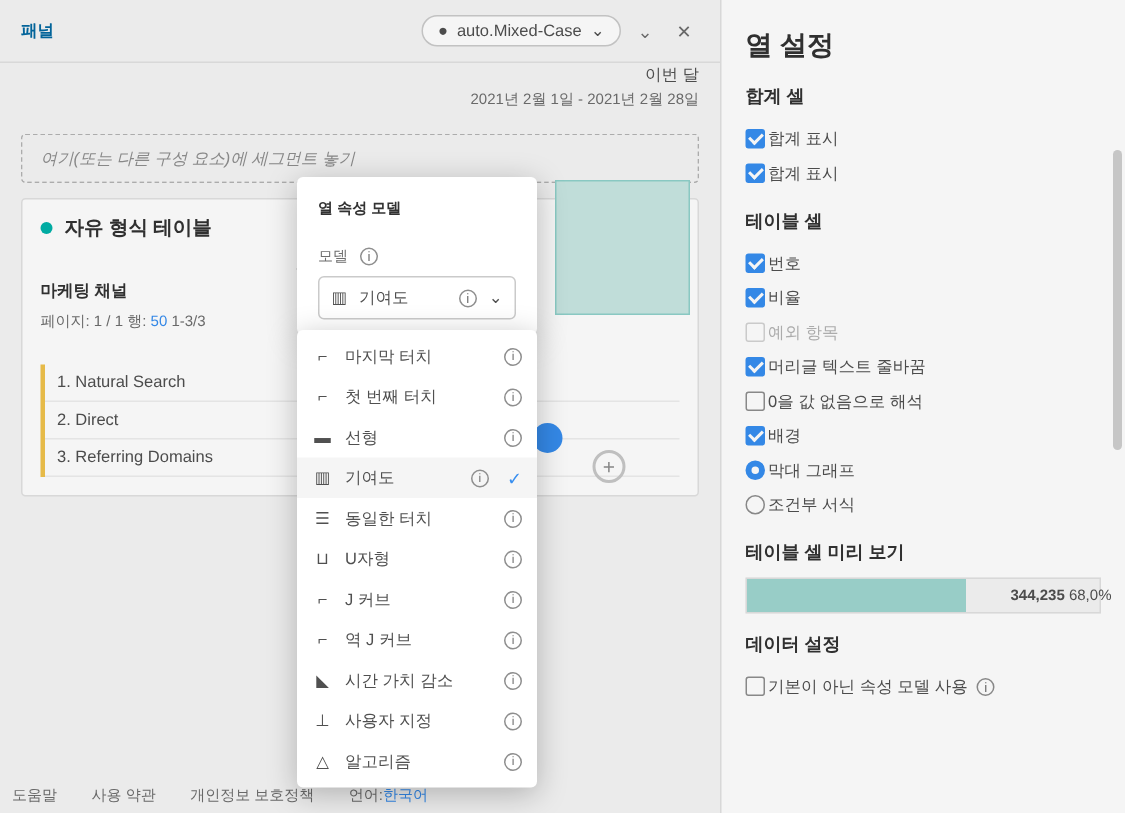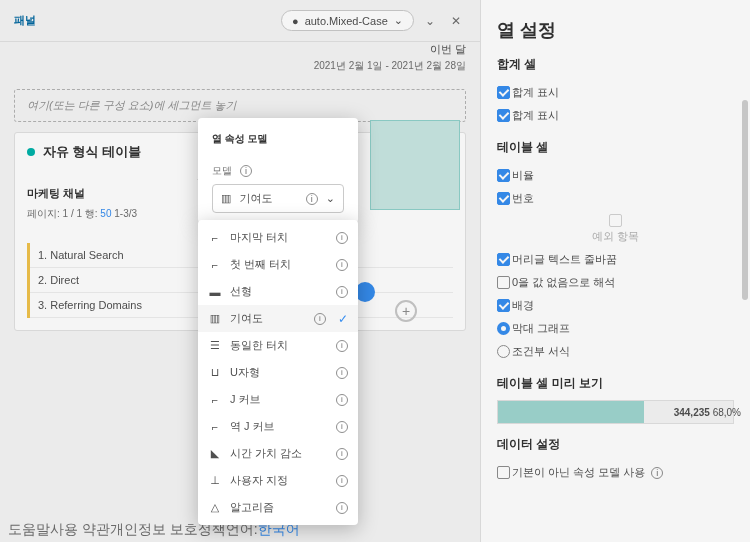--- a/index.html
+++ b/index.html
@@ -43,21 +43,21 @@
 
 
 .right-panel { position: absolute; right: 0; top: 0; width: 270px; bottom: 0; background: #fff; border-left: 1px solid #e1e1e1; overflow-y: auto; padding: 18px 16px 16px; }
 .rp-title { font-size: 18px; font-weight: 700; color: #323232; margin-bottom: 14px; }
 .rp-section { font-size: 12px; font-weight: 700; color: #323232; margin: 12px 0 8px; }
 .cb-row { display: flex; align-items: center; gap: 2px; font-size: 11px; padding: 4px 0; }
 .cb { width: 13px; height: 13px; border: 1px solid #8e8e8e; border-radius: 2px; display: inline-flex; align-items: center; justify-content: center; background: #fff; }
 .cb.checked { background: #378ef0; border-color: #378ef0; }
 .cb.checked::after { content: ""; width: 4px; height: 7px; border: solid #fff; border-width: 0 2px 2px 0; transform: rotate(45deg); margin-top: -2px; }
 .cb.disabled { border-color: #d3d3d3; }
-.cb-row.disabled { color: #b3b3b3; flex-direction: column; }
+.cb-row.disabled { color: #b3b3b3; }
 .radio { width: 13px; height: 13px; border: 1px solid #8e8e8e; border-radius: 50%; display: inline-flex; align-items: center; justify-content: center; }
 .radio.checked { border: 4px solid #378ef0; }
 .info-icn { width: 12px; height: 12px; border: 1px solid #8e8e8e; border-radius: 50%; font-size: 9px; display: inline-flex; align-items: center; justify-content: center; color: #6e6e6e; margin-left: 4px; }
 
 .preview-bar { margin-top: 6px; height: 24px; background: #f5f5f5; border: 1px solid #e1e1e1; display: flex; align-items: center; gap: 24px; }
 .preview-fill { height: 100%; background: #9fd6d0; flex: 0 0 62%; }
 .preview-txt { margin-left: auto; padding: 0 6px; font-size: 10px; white-space: nowrap; }
 
 
 .modal { position: absolute; left: 198px; top: 118px; width: 160px; background: #fff; border-radius: 4px; box-shadow: 0 4px 20px rgba(0,0,0,0.25); z-index: 20; padding: 14px 14px 10px; }
@@ -67,21 +67,21 @@
 
 .dropdown-list { position: absolute; left: 198px; top: 220px; width: 160px; background: #fff; border-radius: 4px; box-shadow: 0 4px 20px rgba(0,0,0,0.25); z-index: 21; padding: 4px 0; }
 .dd-item { display: flex; align-items: center; padding: 6px 10px; font-size: 11px; cursor: pointer; gap: 8px; }
 .dd-item.selected { background: #f5f5f5; }
 .dd-icon { width: 14px; display: flex; justify-content: center; font-size: 11px; color: #505050; }
 .dd-label { flex: 1; }
 .dd-info { width: 12px; height: 12px; border: 1px solid #8e8e8e; border-radius: 50%; font-size: 8px; display: flex; align-items: center; justify-content: center; color: #6e6e6e; }
 .dd-check { color: #378ef0; font-size: 12px; margin-left: 4px; }
 
 
-.footer { position: absolute; left: 0; right: 270px; bottom: 0; height: 24px; display: flex; align-items: center; gap: 0; padding: 0 8px; font-size: 14px; color: #6e6e6e; text-align: right; }
+.footer { position: absolute; left: 0; right: 270px; bottom: 0; height: 24px; display: flex; align-items: center; gap: 23px; padding: 0 8px; font-size: 10px; color: #6e6e6e; text-align: right; }
 .footer a { color: #378ef0; text-decoration: none; }
 
 .scrollbar { position: absolute; right: 2px; top: 100px; width: 6px; height: 200px; background: #cfcfcf; border-radius: 3px; }
 </style>
 </head>
 <body>
 
 <div class="main-area">
   <div class="panel-header">
     <div class="panel-title">패널</div>
@@ -140,25 +140,25 @@
       <span>합계 표시</span>
     </div>
   <div class="cb-row">
       <span class="cb checked"></span>
       <span>합계 표시</span>
     </div>
 
   <div class="rp-section">테이블 셀</div>
   <div class="cb-row">
       <span class="cb checked"></span>
+      <span>번호</span>
+    </div>
+  <div class="cb-row">
+      <span class="cb checked"></span>
       <span>비율</span>
-    </div>
-  <div class="cb-row">
-      <span class="cb checked"></span>
-      <span>번호</span>
     </div>
   <div class="cb-row disabled">
       <span class="cb disabled"></span>
       <span>예외 항목</span>
     </div>
   <div class="cb-row">
       <span class="cb checked"></span>
       <span>머리글 텍스트 줄바꿈</span>
     </div>
   <div class="cb-row">

